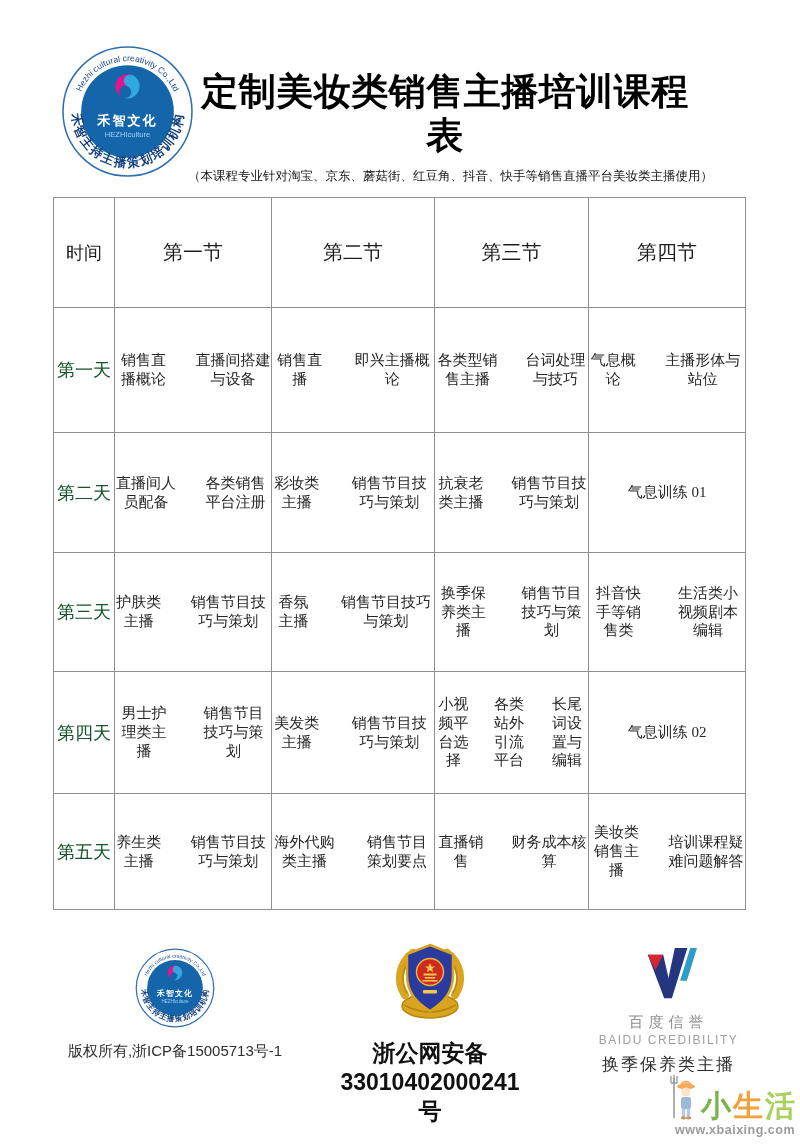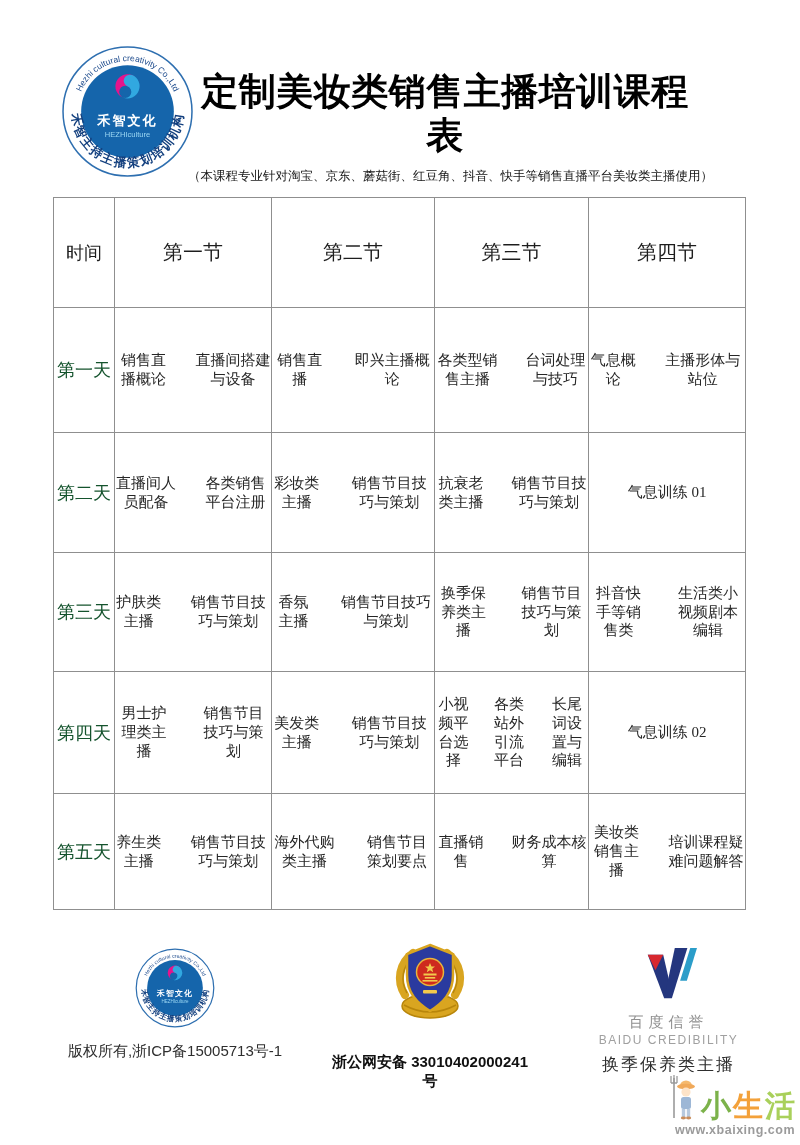--- a/index.html
+++ b/index.html
@@ -21,21 +21,21 @@
   .cell{display:flex;flex-direction:row;align-items:center;justify-content:center;
         gap:23px;font-size:15px;color:#262626;line-height:1.25;}
   .cell.tight{gap:16px;}
 
   
   .foot-col{position:absolute;text-align:center;font-family:"Liberation Sans","DejaVu Sans",sans-serif;}
   #foot-left{left:60px;top:948px;width:230px;}
   #foot-left svg{width:80px;height:80px;}
   #copyright{margin-top:10px;font-size:15px;color:#2e2e2e;}
   #foot-center{left:330px;top:941px;width:200px;}
-  #police-filing{margin-top:24px;font-size:15px;font-weight:bold;color:#111;}
+  #police-filing{margin-top:9px;font-size:23px;font-weight:bold;color:#111;}
   #foot-right{left:596px;top:948px;width:145px;}
   #baidu-name{margin-top:5px;font-size:15px;color:#8f8f8f;letter-spacing:5px;}
   #baidu-en{margin-top:1px;font-size:12px;color:#a0a0a0;letter-spacing:1.5px;}
   #baidu-cert{margin-top:6px;font-size:17px;color:#2e2e2e;letter-spacing:2px;}
 
   
   #watermark{position:absolute;right:5px;bottom:8px;width:160px;text-align:right;
              font-family:"Liberation Sans","DejaVu Sans",sans-serif;}
   #wm-row{display:flex;align-items:flex-end;justify-content:flex-end;gap:2px;}
   .wm-char{font-size:30px;font-weight:bold;line-height:1;}

